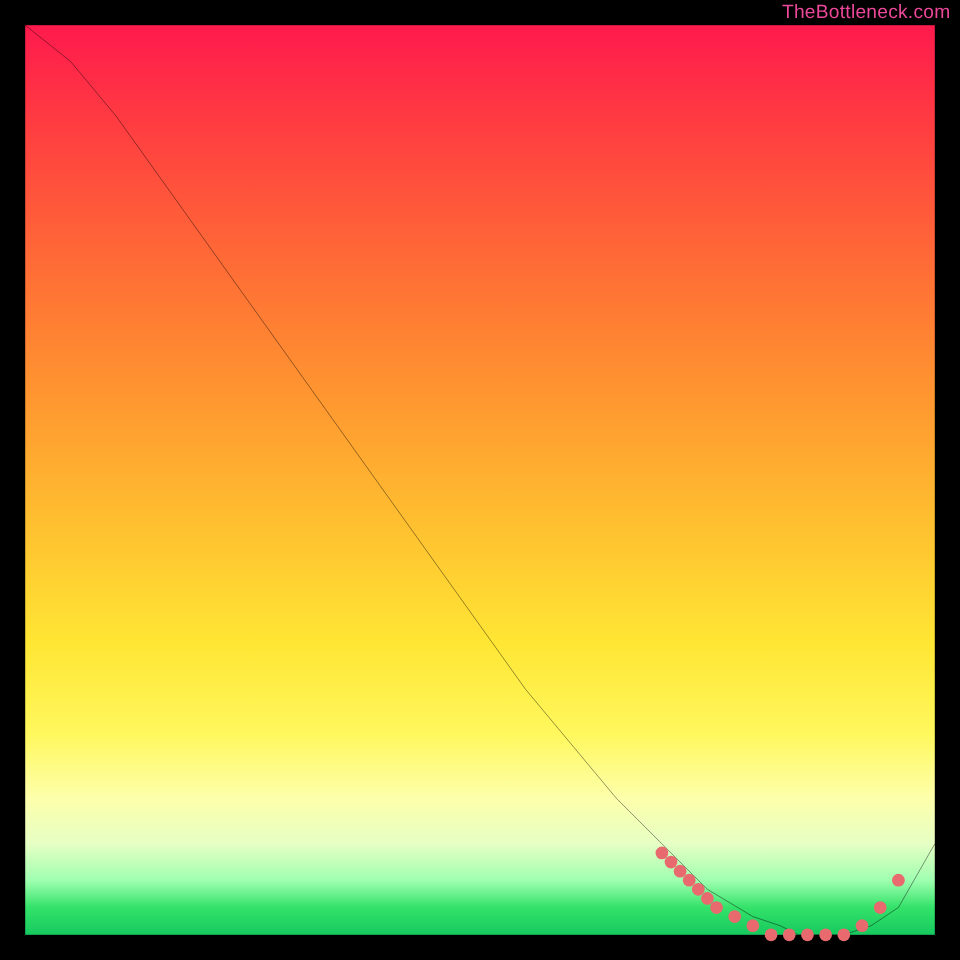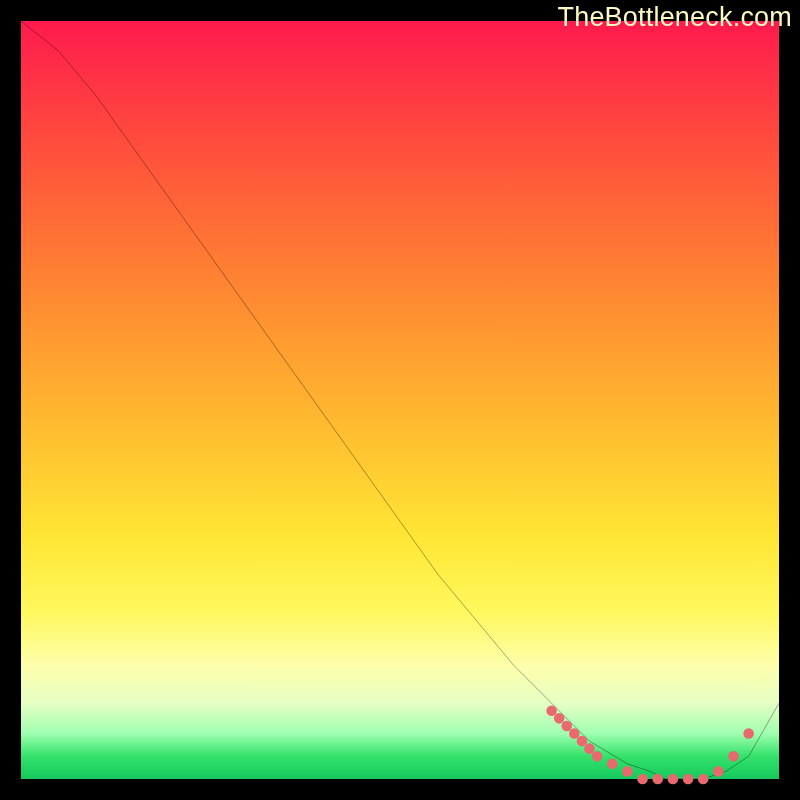--- a/index.html
+++ b/index.html
@@ -36,22 +36,22 @@
       #e6ffc4 90%,
       #9fffb0 94%,
       #34e26a 97%,
       #16c95e 100%
     );
   }
   .watermark {
     position: absolute;
     top: 2px;
     right: 8px;
-    color: #fef9c3;
-    font-size: 27px;
+    color: #ec4899;
+    font-size: 16px;
     font-weight: 500;
     letter-spacing: 0.2px;
     user-select: none;
   }
   svg.curve {
     position: absolute;
     left: 21px;
     top: 21px;
     width: 758px;
     height: 758px;

